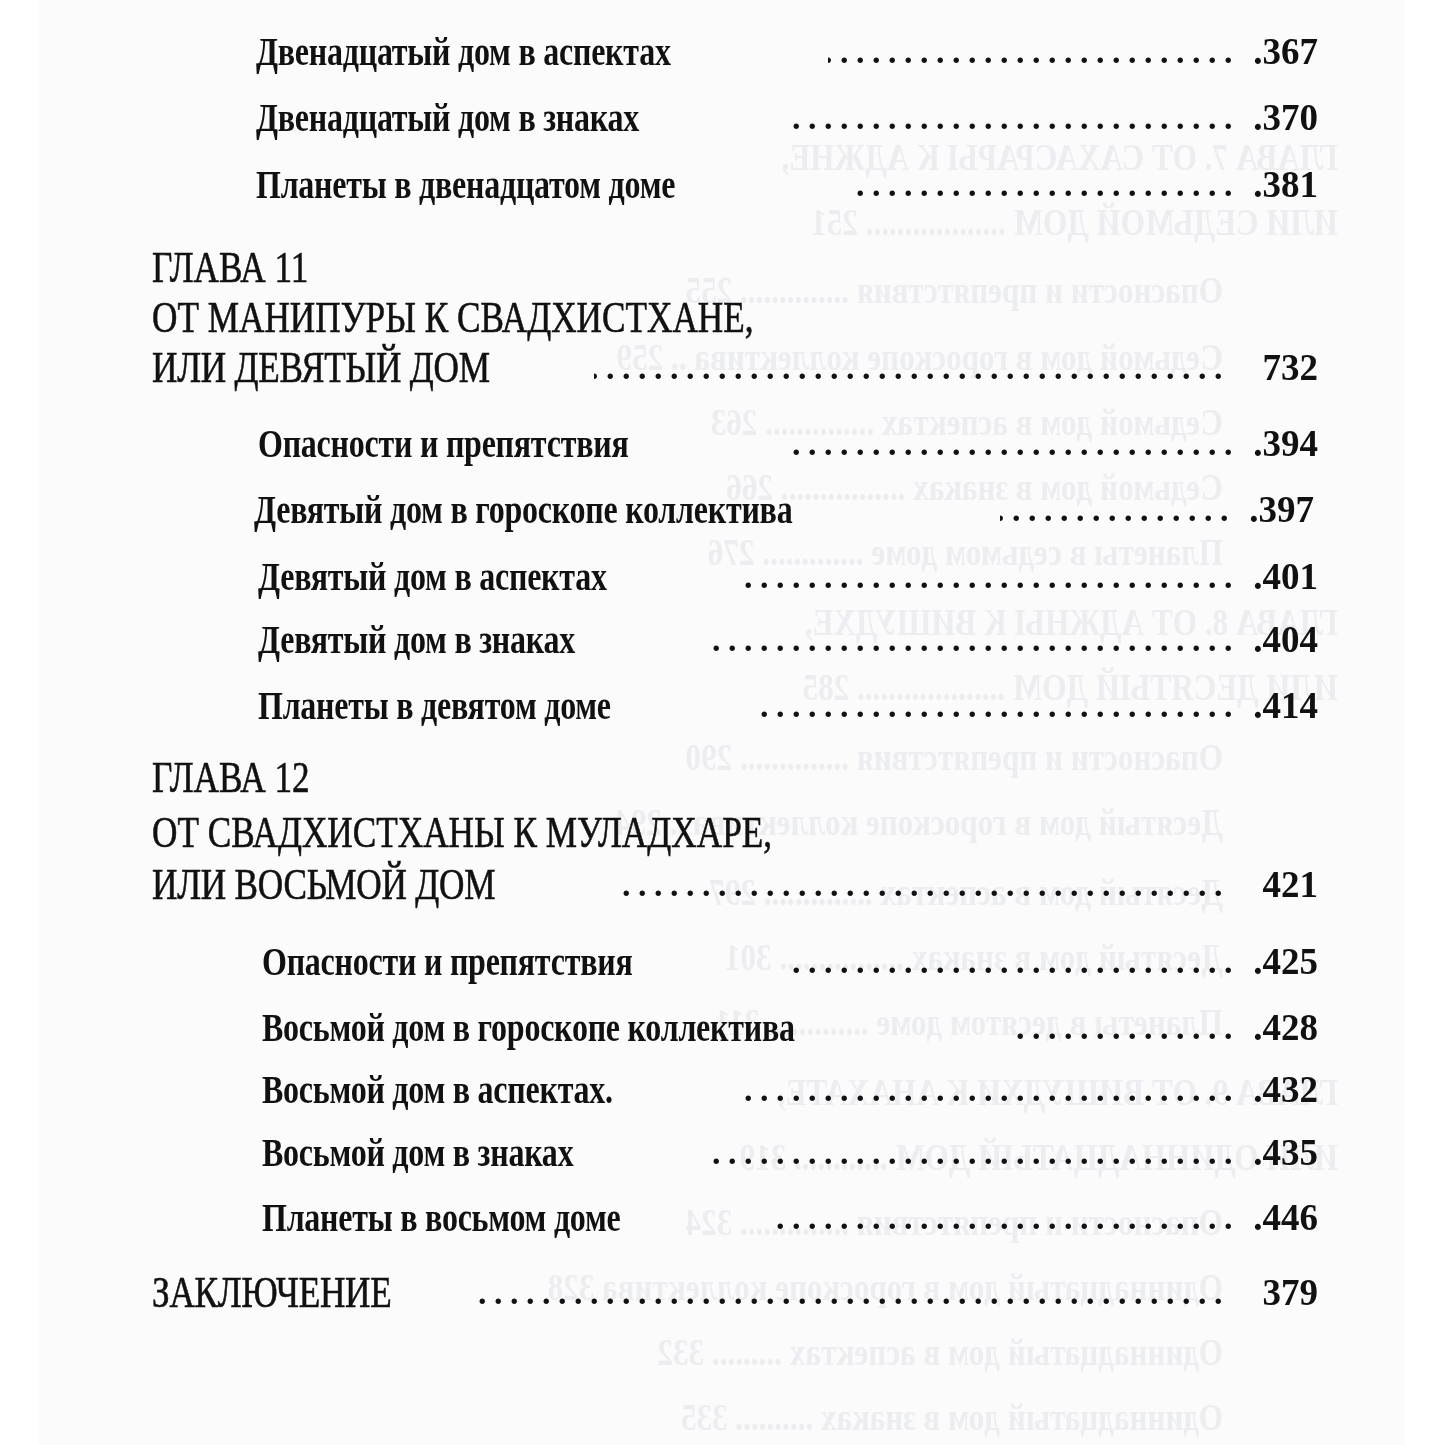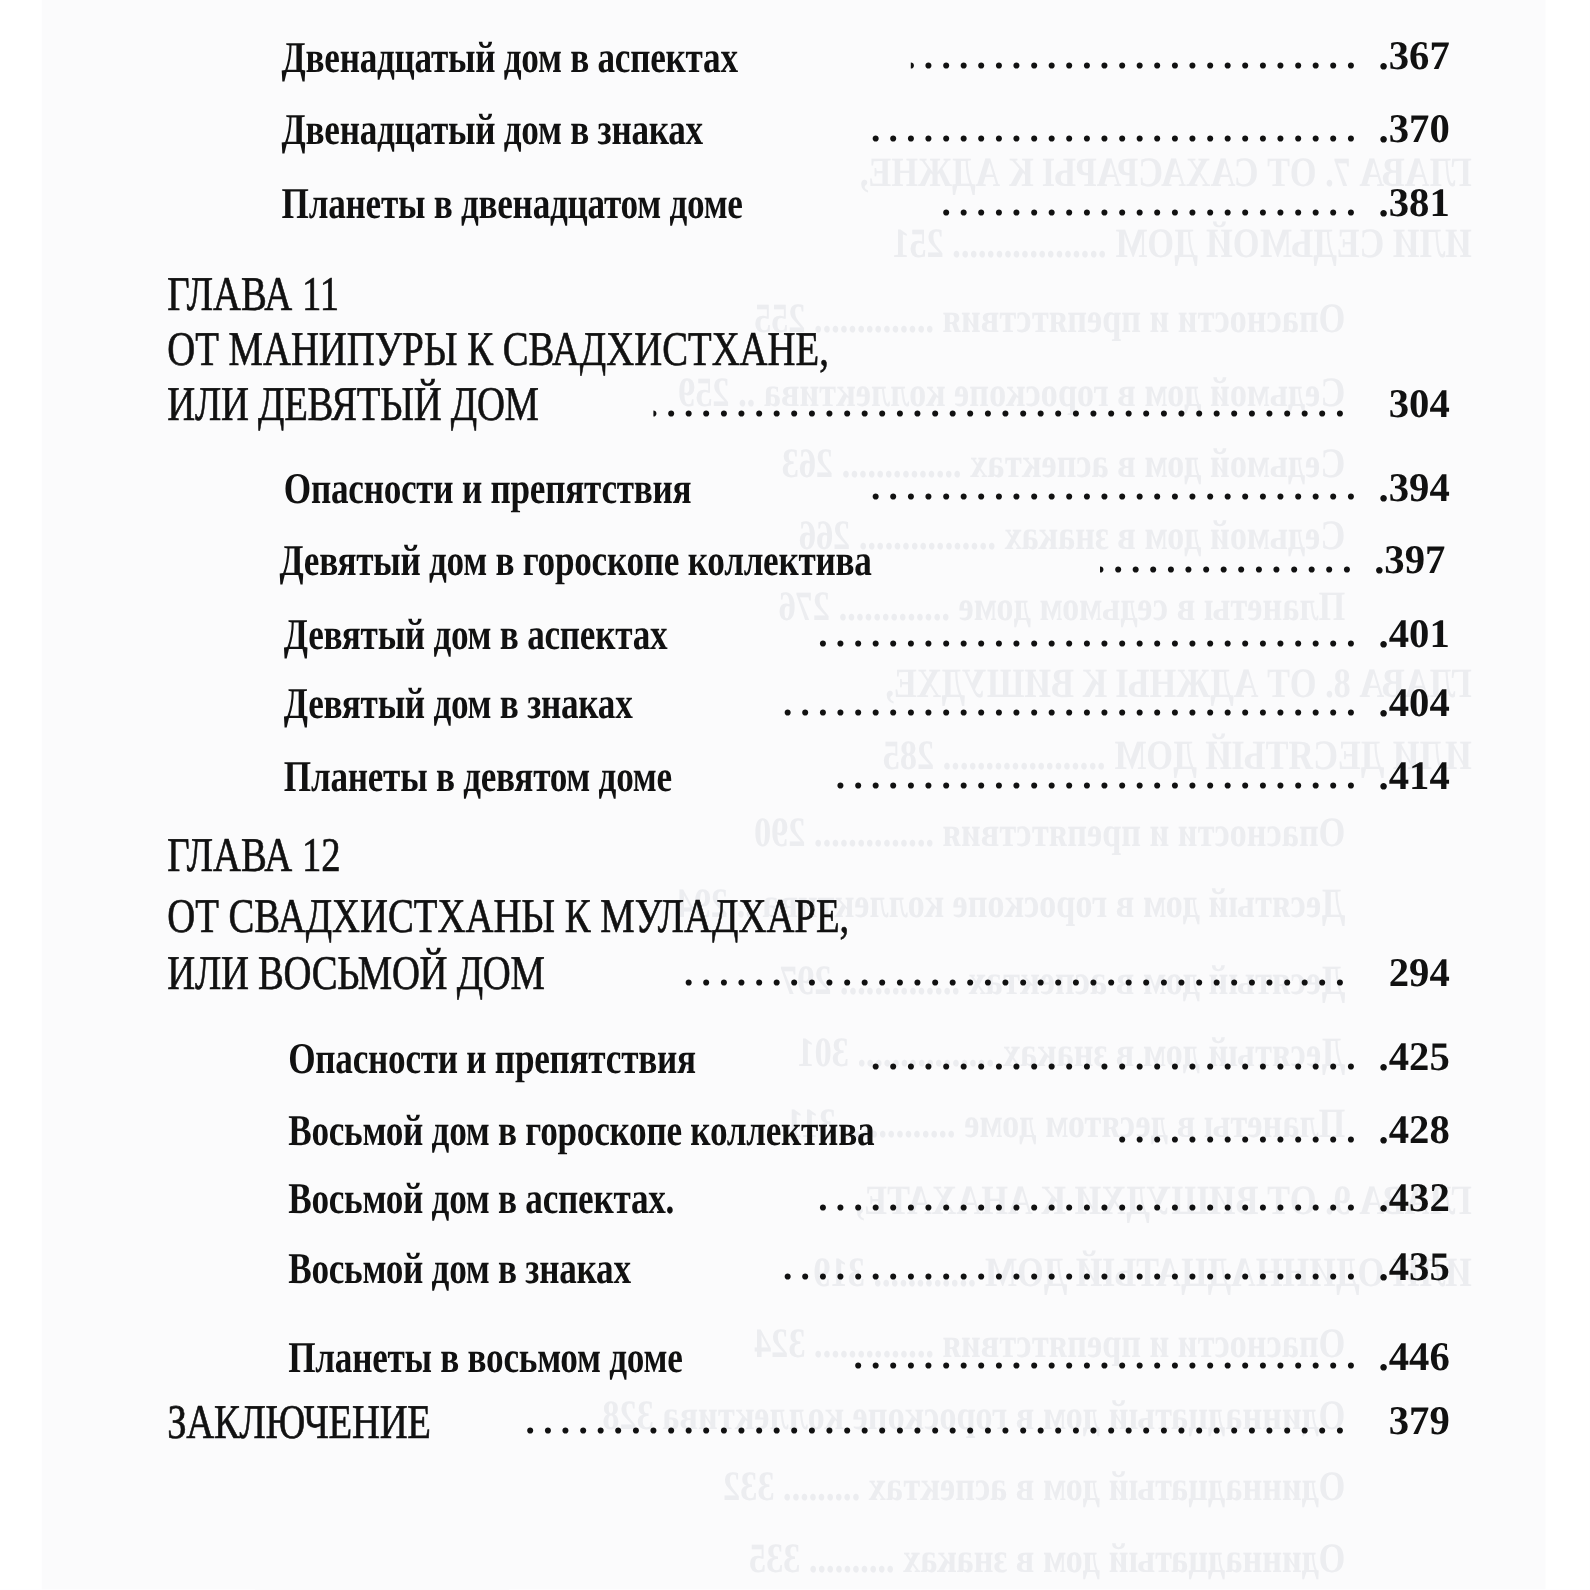--- a/index.html
+++ b/index.html
@@ -140,21 +140,21 @@
   <span class="toc-text">Планеты в двенадцатом доме</span>
   <span class="leader" style="left:594px; right:78px;">...................................................................................</span>
   <span class="pagenum">.381</span>
 </div>
 
 <div class="head-line" style="left:152px; top:240px;">ГЛАВА 11</div>
 <div class="head-line" style="left:152px; top:290px;">ОТ МАНИПУРЫ К СВАДХИСТХАНЕ,</div>
 <div class="toc-line chapter" style="left:152px; top:338px; width:1166px;">
   <span class="toc-text">ИЛИ ДЕВЯТЫЙ ДОМ</span>
   <span class="leader" style="left:442px; right:88px;">...................................................................................</span>
-  <span class="pagenum">304</span>
+  <span class="pagenum">732</span>
 </div>
 
 <div class="toc-line sub" style="left:258px; top:414px; width:1060px;">
   <span class="toc-text">Опасности и препятствия</span>
   <span class="leader" style="left:528px; right:78px;">...................................................................................</span>
   <span class="pagenum">.394</span>
 </div>
 
 <div class="toc-line sub" style="left:254px; top:480px; width:1060px;">
   <span class="toc-text">Девятый дом в гороскопе коллектива</span>
@@ -178,21 +178,21 @@
   <span class="toc-text">Планеты в девятом доме</span>
   <span class="leader" style="left:494px; right:78px;">...................................................................................</span>
   <span class="pagenum">.414</span>
 </div>
 
 <div class="head-line" style="left:152px; top:750px;">ГЛАВА 12</div>
 <div class="head-line" style="left:152px; top:805px;">ОТ СВАДХИСТХАНЫ К МУЛАДХАРЕ,</div>
 <div class="toc-line chapter" style="left:152px; top:855px; width:1166px;">
   <span class="toc-text">ИЛИ ВОСЬМОЙ ДОМ</span>
   <span class="leader" style="left:470px; right:88px;">...................................................................................</span>
-  <span class="pagenum">294</span>
+  <span class="pagenum">421</span>
 </div>
 
 <div class="toc-line sub" style="left:262px; top:932px; width:1056px;">
   <span class="toc-text">Опасности и препятствия</span>
   <span class="leader" style="left:524px; right:78px;">...................................................................................</span>
   <span class="pagenum">.425</span>
 </div>
 
 <div class="toc-line sub" style="left:262px; top:998px; width:1056px;">
   <span class="toc-text">Восьмой дом в гороскопе коллектива</span>
@@ -205,21 +205,21 @@
   <span class="leader" style="left:482px; right:78px;">...................................................................................</span>
   <span class="pagenum">.432</span>
 </div>
 
 <div class="toc-line sub" style="left:262px; top:1123px; width:1056px;">
   <span class="toc-text">Восьмой дом в знаках</span>
   <span class="leader" style="left:444px; right:78px;">...................................................................................</span>
   <span class="pagenum">.435</span>
 </div>
 
-<div class="toc-line sub" style="left:262px; top:1188px; width:1056px;margin-top:16px;">
+<div class="toc-line sub" style="left:262px; top:1188px; width:1056px;">
   <span class="toc-text">Планеты в восьмом доме</span>
   <span class="leader" style="left:508px; right:78px;">...................................................................................</span>
   <span class="pagenum">.446</span>
 </div>
 
 <div class="toc-line chapter" style="left:152px; top:1263px; width:1166px;">
   <span class="toc-text">ЗАКЛЮЧЕНИЕ</span>
   <span class="leader" style="left:324px; right:88px;">...................................................................................</span>
   <span class="pagenum">379</span>
 </div>

